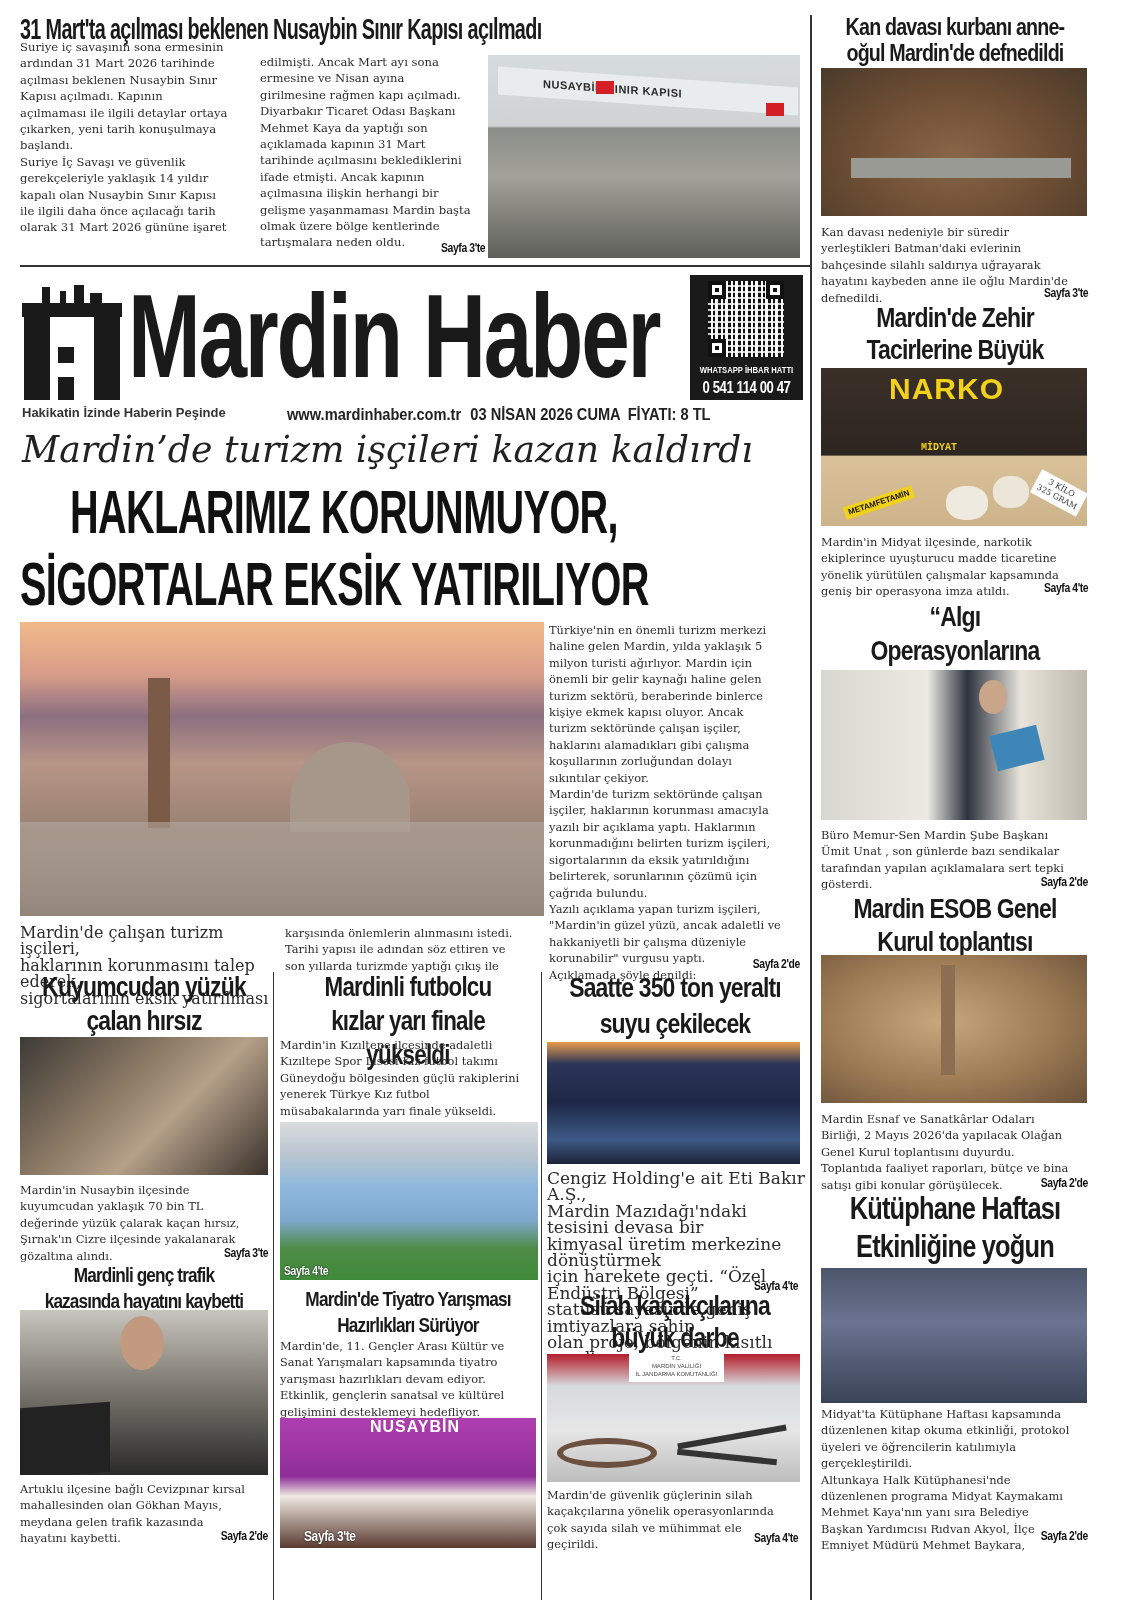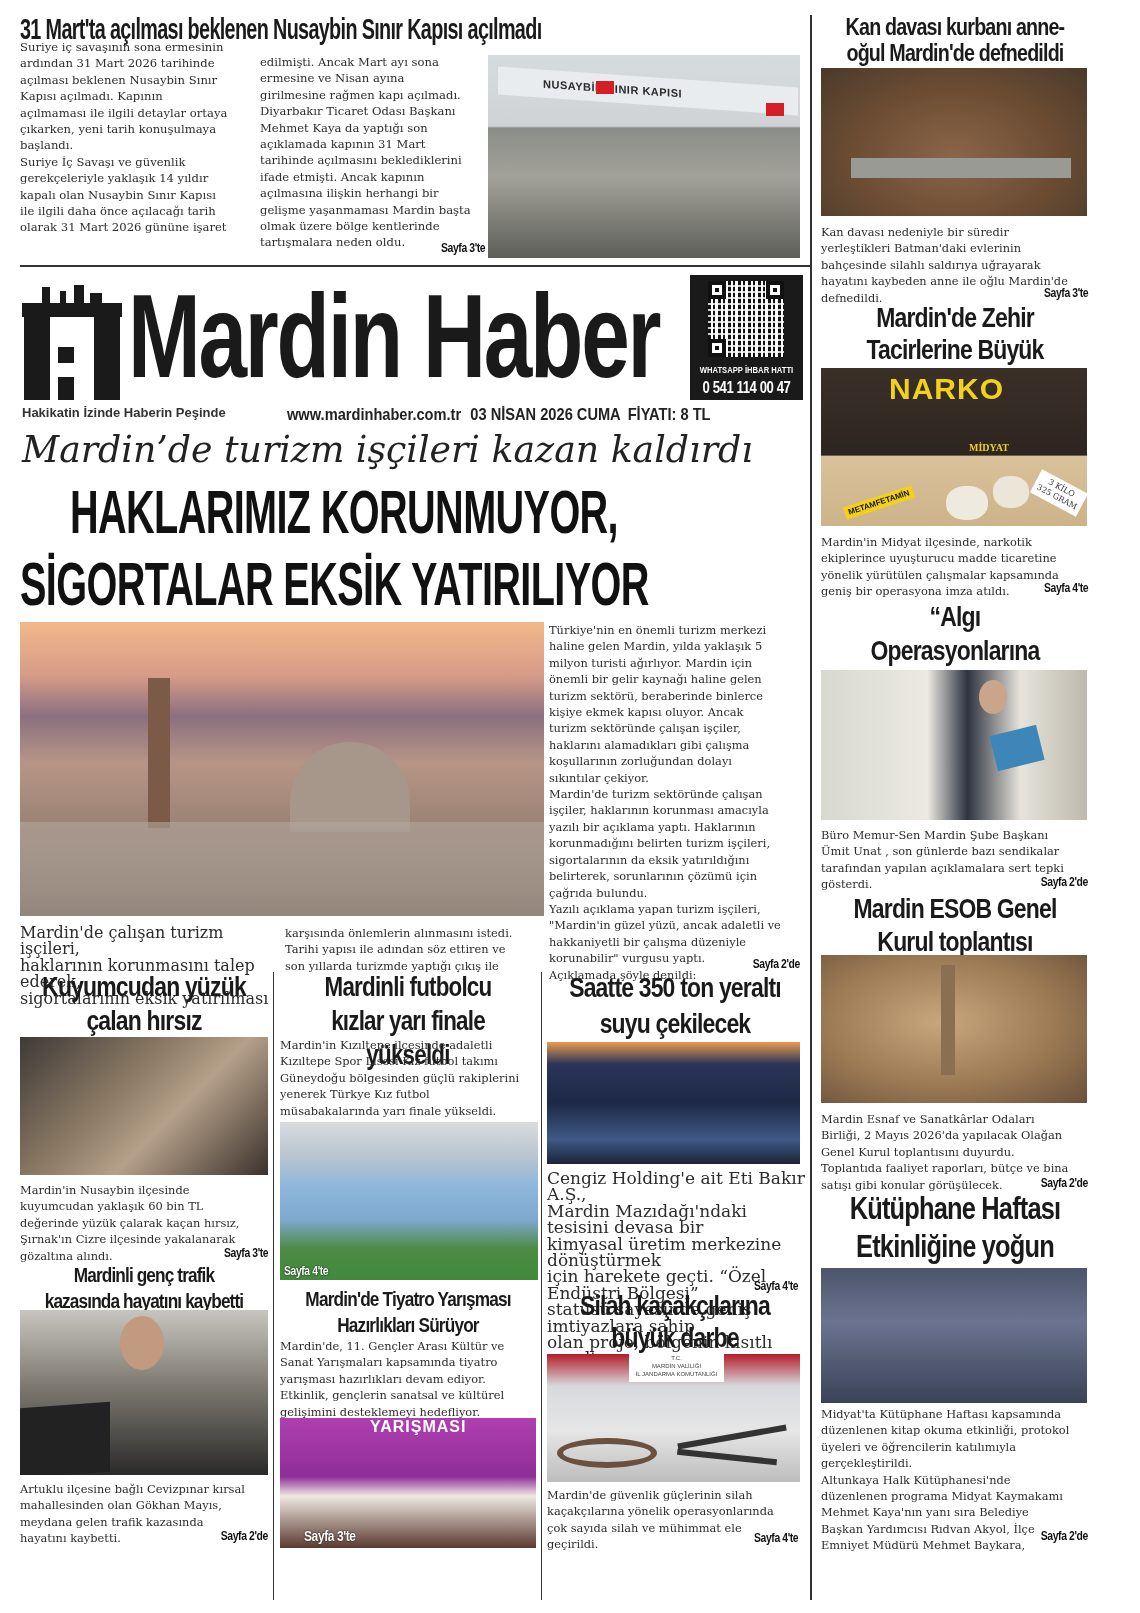--- a/index.html
+++ b/index.html
@@ -193,21 +193,21 @@
 <div class="abs body-text" style="left:821px; top:224px; width:270px; font-size:11.4px;">Kan davası nedeniyle bir süredir
 yerleştikleri Batman'daki evlerinin
 bahçesinde silahlı saldırıya uğrayarak
 hayatını kaybeden anne ile oğlu Mardin'de
 defnedildi.</div>
 <div class="abs sayfa" style="right:52px; top:285px;">Sayfa 3'te</div>
 
 <div class="abs hl hl-c" style="left:820px; top:302px; width:270px; font-size:28px; line-height:32px; transform:scaleX(0.82); transform-origin:center top;">Mardin'de Zehir Tacirlerine Büyük Darbe</div>
 <div class="photo ph-narko" style="left:821px; top:368px; width:266px; height:158px;">
   <div class="narko-logo" style="left:68px; top:4px;">NARKO</div>
-  <div class="abs" style="left:100px; top:74px; color:#f2d11a; font-family:Liberation Serif, serif; font-weight:bold; font-size:10px;margin-left:48px;">MİDYAT</div>
+  <div class="abs" style="left:100px; top:74px; color:#f2d11a; font-family:Liberation Mono, monospace; font-weight:bold; font-size:10px;">MİDYAT</div>
   <div class="abs" style="left:22px; top:128px; padding:2px 4px; background:#f2d11a; color:#111; font-family:'Liberation Sans',sans-serif; font-weight:bold; font-size:8px; transform:rotate(-18deg);">METAMFETAMİN</div>
   <div class="abs" style="left:125px; top:118px; width:42px; height:34px; border-radius:45%; background:#eeeae0;"></div>
   <div class="abs" style="left:172px; top:108px; width:36px; height:32px; border-radius:45%; background:#ece6d8;"></div>
   <div class="abs" style="left:212px; top:112px; width:52px; padding:3px; background:#fff; color:#333; font-size:8px; line-height:10px; text-align:center; transform:rotate(28deg);">3 KİLO 325 GRAM</div>
 </div>
 <div class="abs body-text" style="left:821px; top:534px; width:270px; font-size:11.4px;">Mardin'in Midyat ilçesinde, narkotik
 ekiplerince uyuşturucu madde ticaretine
 yönelik yürütülen çalışmalar kapsamında
 geniş bir operasyona imza atıldı.</div>
 <div class="abs sayfa" style="right:52px; top:580px;">Sayfa 4'te</div>
@@ -247,21 +247,21 @@
 Başkan Yardımcısı Rıdvan Akyol, İlçe
 Emniyet Müdürü Mehmet Baykara,</div>
 <div class="abs sayfa" style="right:52px; top:1528px;">Sayfa 2'de</div>
 
 <div class="vline" style="left:273px; top:972px; height:628px; width:1px;"></div>
 <div class="vline" style="left:541px; top:972px; height:628px; width:1px;"></div>
 
 <div class="abs hl hl-c" style="left:18px; top:970px; width:252px; font-size:28px; line-height:34px; transform:scaleX(0.82); transform-origin:center top;">Kuyumcudan yüzük çalan hırsız yakalandı</div>
 <div class="photo ph-jewel" style="left:20px; top:1037px; width:248px; height:138px;"></div>
 <div class="abs body-text" style="left:20px; top:1182px; width:255px; font-size:11.4px;">Mardin'in Nusaybin ilçesinde
-kuyumcudan yaklaşık 60 bin TL
+kuyumcudan yaklaşık 70 bin TL
 değerinde yüzük çalarak kaçan hırsız,
 Şırnak'ın Cizre ilçesinde yakalanarak
 gözaltına alındı.</div>
 <div class="abs sayfa" style="right:872px; top:1245px;">Sayfa 3'te</div>
 
 <div class="abs hl hl-c" style="left:18px; top:1262px; width:252px; font-size:20px; line-height:26px; transform:scaleX(0.86); transform-origin:center top;">Mardinli genç trafik kazasında hayatını kaybetti</div>
 <div class="photo ph-young" style="left:20px; top:1310px; width:248px; height:165px;">
   <div class="abs" style="left:100px; top:6px; width:44px; height:54px; border-radius:50%; background:#c29a80;"></div>
   <div class="abs" style="left:0; top:95px; width:90px; height:70px; background:#222; transform:skewY(-4deg);"></div>
 </div>
@@ -281,21 +281,21 @@
   <div class="abs sayfa sayfa-overlay" style="left:4px; bottom:2px;">Sayfa 4'te</div>
 </div>
 
 <div class="abs hl hl-c" style="left:276px; top:1286px; width:264px; font-size:21px; line-height:26px; transform:scaleX(0.82); transform-origin:center top;">Mardin'de Tiyatro Yarışması Hazırlıkları Sürüyor</div>
 <div class="abs body-text" style="left:280px; top:1338px; width:262px; font-size:11.4px;">Mardin'de, 11. Gençler Arası Kültür ve
 Sanat Yarışmaları kapsamında tiyatro
 yarışması hazırlıkları devam ediyor.
 Etkinlik, gençlerin sanatsal ve kültürel
 gelişimini desteklemeyi hedefliyor.</div>
 <div class="photo ph-theatre" style="left:280px; top:1418px; width:256px; height:130px;">
-  <div class="abs" style="left:90px; top:0px; color:#fff; font-family:'Liberation Sans',sans-serif; font-weight:bold; font-size:16px; letter-spacing:1px;">YARIŞMASI</div>
+  <div class="abs" style="left:90px; top:0px; color:#fff; font-family:'Liberation Sans',sans-serif; font-weight:bold; font-size:16px; letter-spacing:1px;">NUSAYBİN</div>
   <div class="abs sayfa sayfa-overlay" style="left:24px; bottom:4px; font-size:15px;">Sayfa 3'te</div>
 </div>
 
 <div class="abs hl hl-c" style="left:544px; top:970px; width:262px; font-size:28px; line-height:36px; transform:scaleX(0.82); transform-origin:center top;">Saatte 350 ton yeraltı suyu çekilecek</div>
 <div class="photo ph-mine" style="left:547px; top:1042px; width:253px; height:122px;"></div>
 <div class="abs body-text" style="left:547px; top:1170px; width:265px; font-size:17px;">Cengiz Holding'e ait Eti Bakır A.Ş.,
 Mardin Mazıdağı'ndaki tesisini devasa bir
 kimyasal üretim merkezine dönüştürmek
 için harekete geçti. “Özel Endüstri Bölgesi”
 statüsü sayesinde geniş imtiyazlara sahip

